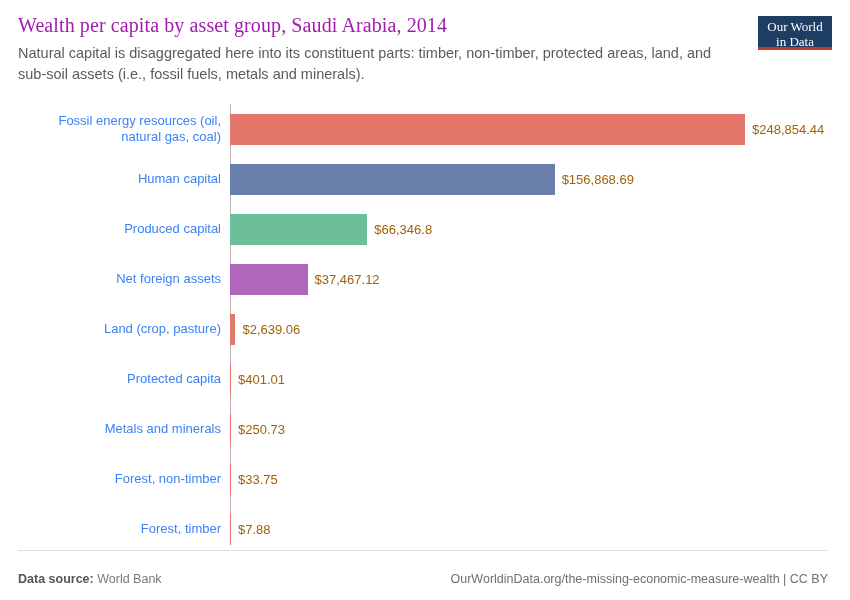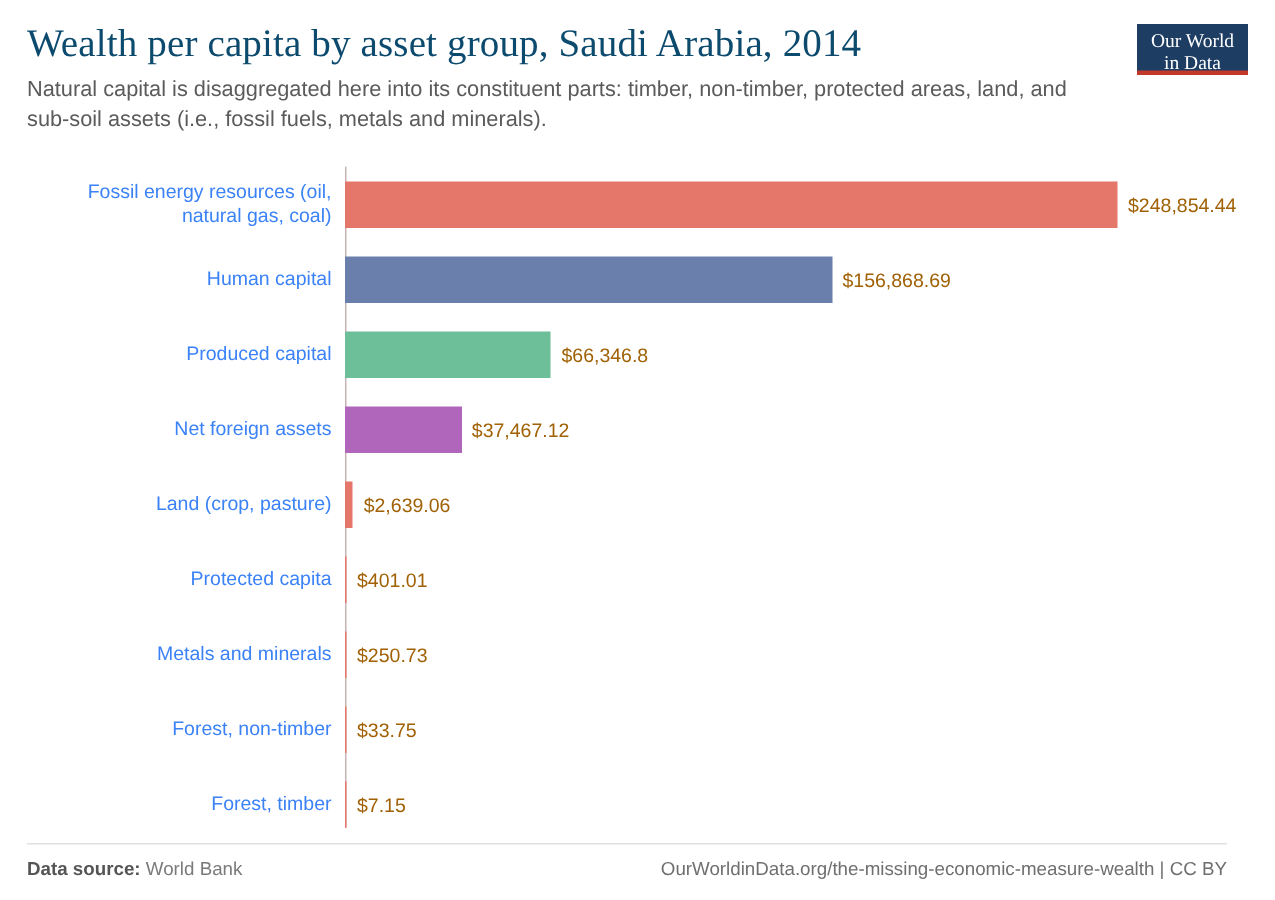--- a/index.html
+++ b/index.html
@@ -20,23 +20,23 @@
     height: 600px;
     box-sizing: border-box;
     padding: 14px 18px 0 18px;
   }
   .header {
     position: relative;
     padding-right: 95px;
   }
   .title {
     font-family: "Liberation Serif", serif;
-    font-size: 26px;
+    font-size: 20px;
     font-weight: 400;
-    color: #0c4a6e;
+    color: #a21caf;
     letter-spacing: 0.1px;
     margin: 0 0 6px 0;
     line-height: 1.15;
   }
   .subtitle {
     font-family: "Liberation Sans", sans-serif;
     font-size: 14.5px;
     color: #5b5b5b;
     line-height: 1.42;
     max-width: 720px;
@@ -107,24 +107,24 @@
     left: 212px;
     top: 0;
     bottom: 0;
     width: 1px;
     background: #c7b3b3;
   }
 
   .footer {
     position: absolute;
     left: 18px;
-    right: 32px;
+    right: 22px;
     bottom: 14px;
     border-top: 1px solid #e0e0e0;
-    padding-top: 9px;
+    padding-top: 21px;
     display: flex;
     justify-content: space-between;
     font-size: 12.5px;
     color: #7a7a7a;
   }
   .footer-left b {
     color: #555555;
     font-weight: bold;
   }
   .footer-right {
@@ -201,21 +201,21 @@
           <div class="row-label">Forest, non-timber</div>
           <div class="bar-zone">
             <div class="bar" style="width: 1px; background: rgb(229, 119, 106);"></div>
             <div class="bar-value">$33.75</div>
           </div>
         </div>
         <div class="row">
           <div class="row-label">Forest, timber</div>
           <div class="bar-zone">
             <div class="bar" style="width: 1px; background: rgb(229, 119, 106);"></div>
-            <div class="bar-value">$7.15</div>
+            <div class="bar-value">$7.88</div>
           </div>
         </div>
       </div>
   </div>
 
   <div class="footer">
     <div class="footer-left">
       <b>Data source:</b>
       <span>World Bank</span>
     </div>

